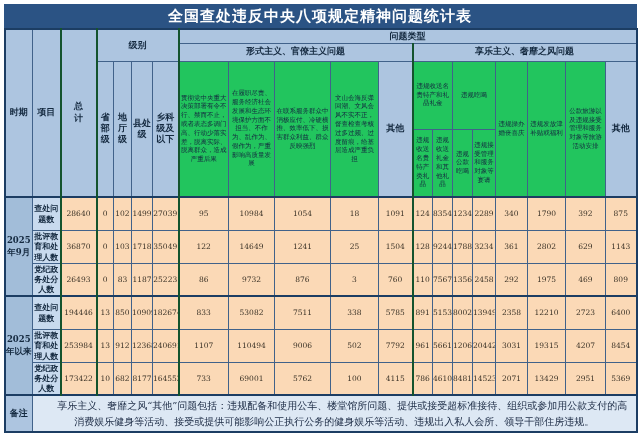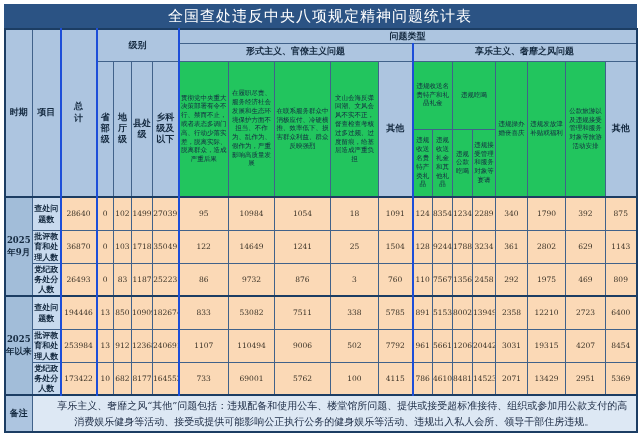--- a/index.html
+++ b/index.html
@@ -1,30 +1,30 @@
 <!DOCTYPE html>
 <html><head>
 <meta charset="utf-8">
 <style>
   html,body{margin:0;padding:0;background:#fff;}
   body{width:640px;height:440px;font-family:"DejaVu Sans",sans-serif;}
   .page{width:633px;margin:0 auto;padding-top:4px;}
-  .title-bar{background:#2b5384;color:#fff;font-weight:normal;font-size:15px;height:24px;line-height:24px;
+  .title-bar{background:#2b5384;color:#fff;font-weight:bold;font-size:15px;height:24px;line-height:24px;
     text-align:center;font-family:"DejaVu Serif",serif;letter-spacing:1px;}
   table{border-collapse:collapse;table-layout:fixed;width:633px;font-family:"DejaVu Serif",serif;
     border:2px solid #1c3d63;}
   th,td{border:1px solid #41628a;padding:0;text-align:center;vertical-align:middle;overflow:hidden;}
   th{background:#adc5e0;color:#14293f;font-weight:bold;font-size:9px;line-height:1.25;}
   th.desc{background:#22c55e;font-weight:normal;font-size:6.5px;line-height:1.35;padding:1px;}
   tr.h1{height:14px;} tr.h2{height:18px;margin-left:16px;} tr.h3{height:68px;} tr.h4{height:68px;}
   tbody tr.r{height:33px;}
   td.d{background:#fbd9b6;font-size:7.5px;color:#3a3226;}
   td.period{background:#a2bdd9;font-weight:bold;font-size:8.5px;color:#14293f;line-height:1.4;}
   td.rlabel{background:#c8daee;font-weight:bold;font-size:8px;color:#14293f;line-height:1.3;}
-  .bl{border-left:2px solid #1d4ed8;}
+  .bl{border-left:2px solid #14532d;}
   tbody tr:first-child td{border-top:2px solid #1c3d63;}
   tr.bt td{border-top:2px solid #1c3d63;}
   tr.remark{height:26px;} tr.remark td{border-top:2px solid #1c3d63;}
   td.remark-label{background:#adc5e0;font-weight:bold;font-size:9px;color:#14293f;margin-top:43px;}
   td.remark-text{background:#dde8f4;text-align:center;font-size:10px;line-height:1.55;color:#1b2a44;
     padding:2px 6px;text-indent:16px;}
   .w1{display:inline-block;width:1.1em;line-height:1.3;}
   .footer-bar{width:621px;margin:12px auto;background:#a3bcd5;border:1px solid #1c3d63;border-top:none;
     height:15px;display:flex;justify-content:space-between;align-items:center;padding:0 5px;
     font-size:8.5px;font-weight:bold;color:#0f2e57;font-family:"DejaVu Sans",sans-serif;font-style:italic;}

